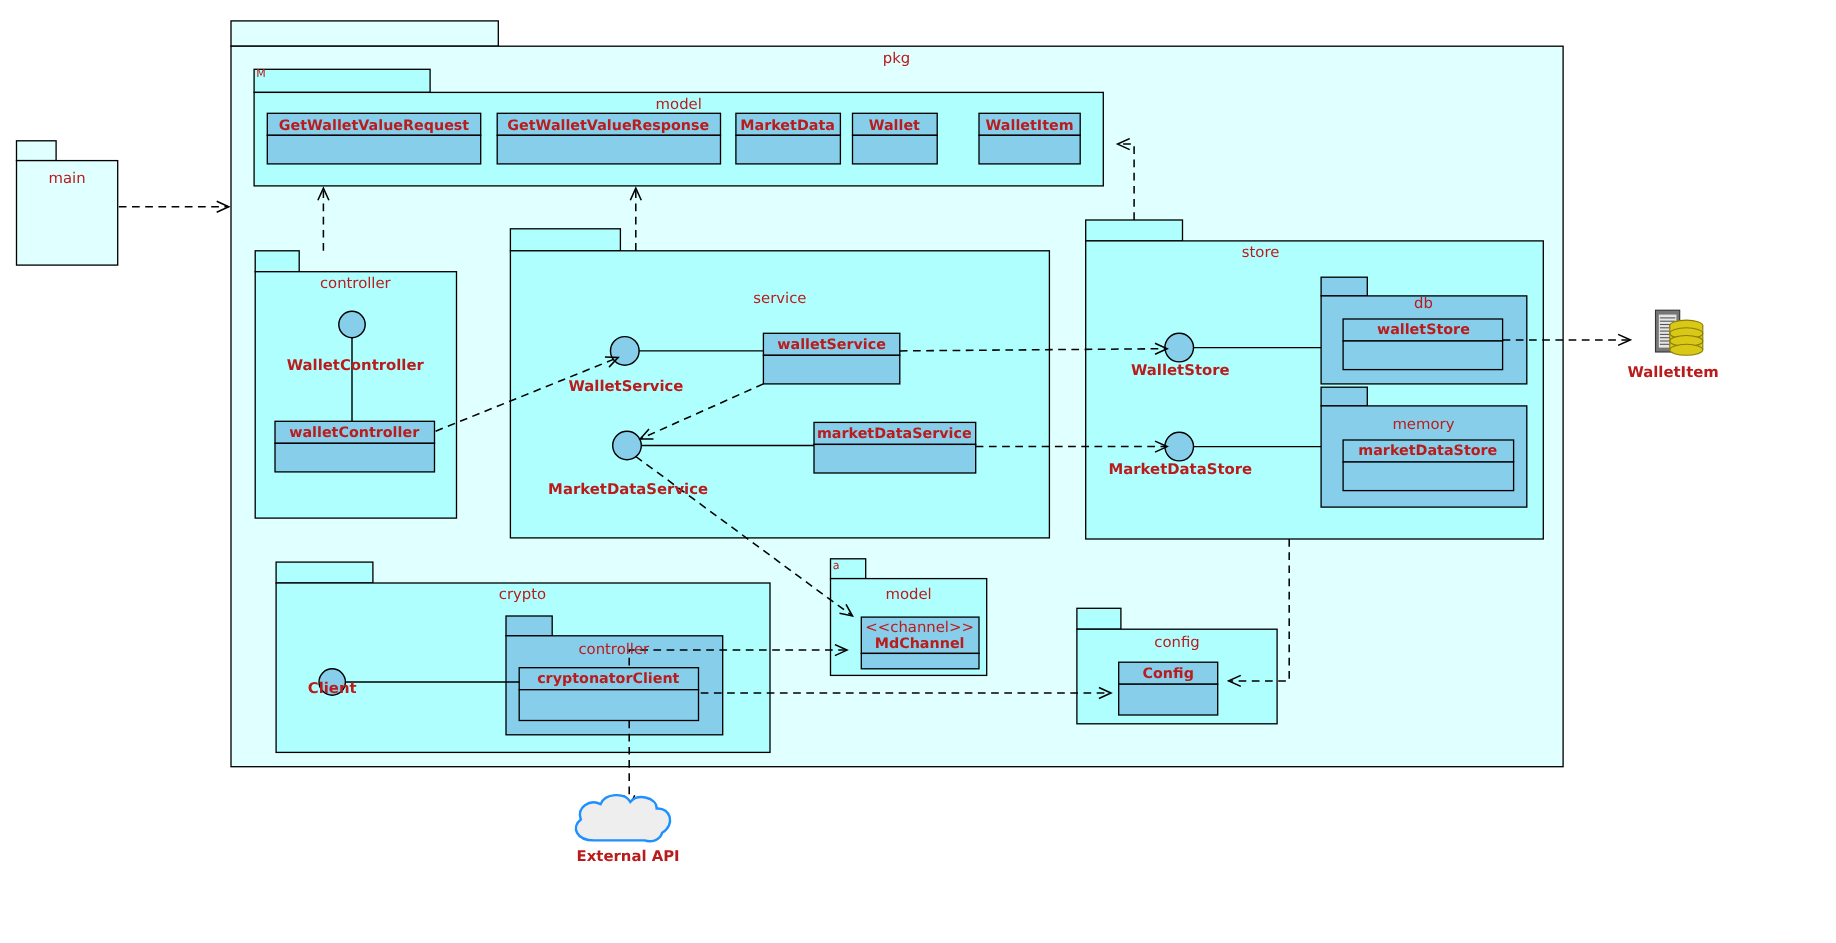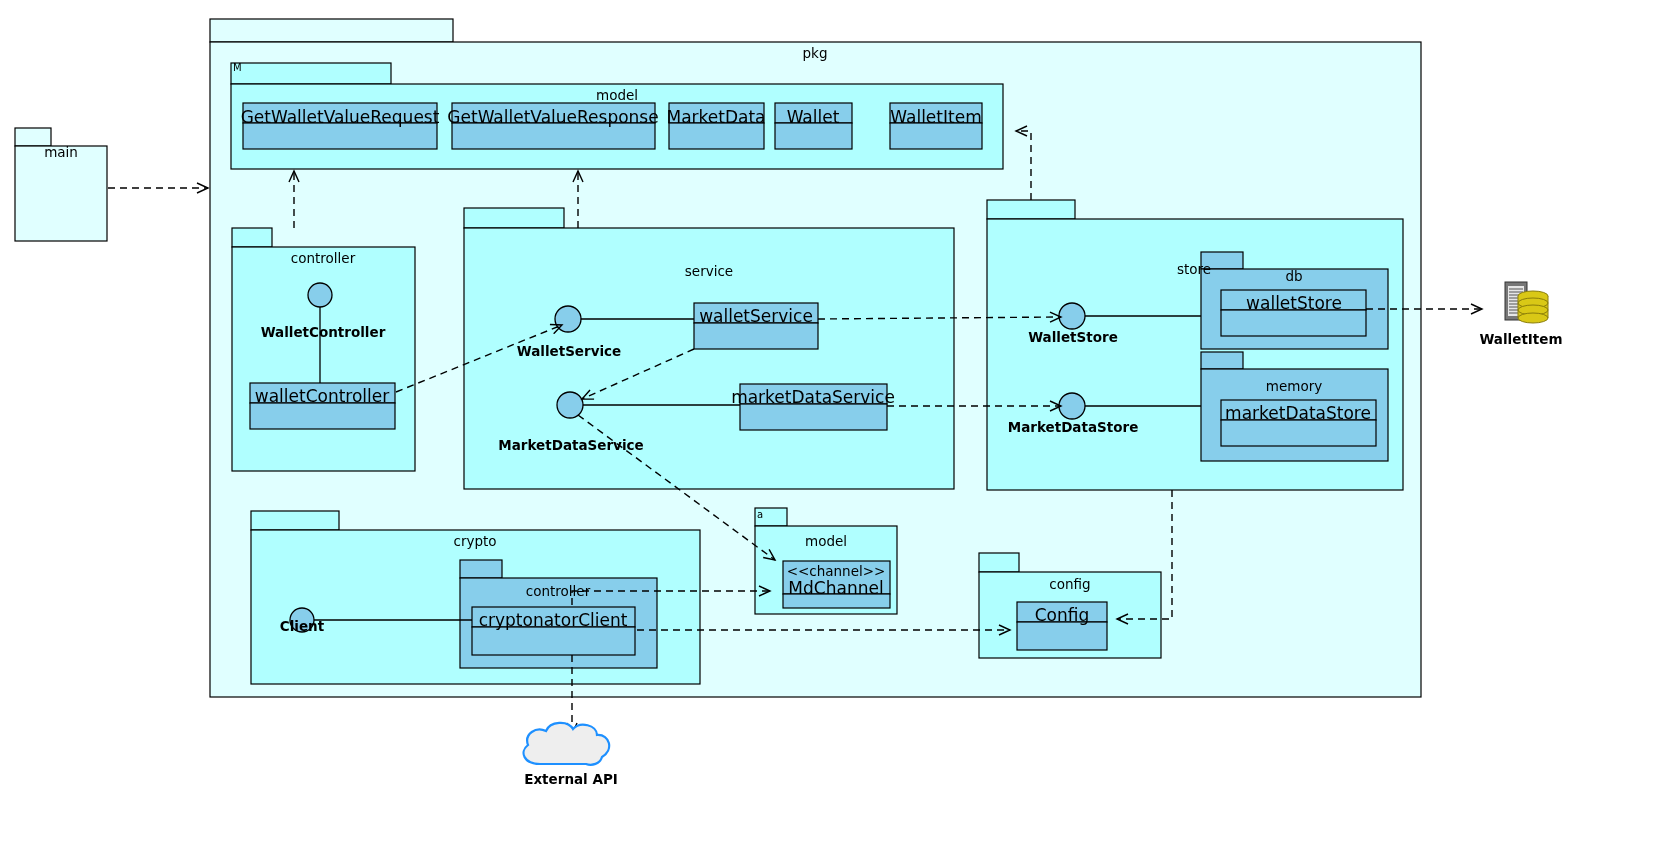--- a/index.html
+++ b/index.html
@@ -1,24 +1,24 @@
 <!DOCTYPE html>
 <html><head>
 <meta charset="utf-8">
 <style>
   html,body{margin:0;padding:0;background:#ffffff;}
   body{width:1669px;height:857px;position:relative;overflow:hidden;
        font-family:"DejaVu Sans","Liberation Sans",sans-serif;}
   #stage{position:absolute;left:0;top:0;width:1669px;height:857px;}
   svg{position:absolute;left:0;top:0;}
-  .lbl{position:absolute;font-size:13px;color:#000000;white-space:nowrap;}
+  .lbl{position:absolute;font-size:13px;color:#b91c1c;white-space:nowrap;}
   .lbl.b{font-weight:bold;font-size:13.5px;}
   .lbl.c{transform:translateX(-50%);text-align:center;}
   .pkgname{font-size:13.5px;font-weight:normal;}
-  .compname{font-weight:normal;font-size:17px;}
+  .compname{font-weight:bold;font-size:13px;}
   .tiny{font-size:10px;}
 </style>
 </head>
 <body>
 
 <div id="stage">
 
   <svg width="1669" height="857">
     <defs>
       <marker id="openarrow" markerWidth="14" markerHeight="12" refX="12" refY="6" orient="auto" markerUnits="userSpaceOnUse">
@@ -212,42 +212,42 @@
       <path d="M540,764
                C524,764 519,752 528,745
                C524,734 536,726 546,731
                C550,721 568,720 573,729
                C580,721 597,725 597,735
                C610,734 614,750 602,757
                C600,764 592,766 586,764 Z" fill="#EEEEEE" stroke="#1E90FF" stroke-width="2.2"></path>
     </g>
   </svg>
 
-  <div class="lbl pkgname c" style="left:61px;  top:144px;">main</div>
+  <div class="lbl pkgname c" style="left:61px;  top:154px;">main</div>
   <div class="lbl pkgname c" style="left:815px; top:45px;">pkg</div>
   <div class="lbl tiny" style="left:233px; top:62px;">M</div>
   <div class="lbl pkgname c" style="left:617px; top:87px;">model</div>
 
   <div class="lbl compname c" style="left:340px; top:107px;">GetWalletValueRequest</div>
   <div class="lbl compname c" style="left:553px; top:107px;">GetWalletValueResponse</div>
   <div class="lbl compname c" style="left:716px; top:107px;">MarketData</div>
   <div class="lbl compname c" style="left:813px; top:107px;">Wallet</div>
   <div class="lbl compname c" style="left:936px; top:107px;">WalletItem</div>
 
   <div class="lbl pkgname c" style="left:323px; top:250px;">controller</div>
   <div class="lbl b c" style="left:323px; top:324px;">WalletController</div>
   <div class="lbl compname c" style="left:322px; top:386px;">walletController</div>
 
   <div class="lbl pkgname c" style="left:709px; top:231px;margin-top:32px;">service</div>
   <div class="lbl b c" style="left:569px; top:343px;">WalletService</div>
   <div class="lbl b c" style="left:571px; top:437px;">MarketDataService</div>
   <div class="lbl compname c" style="left:756px; top:306px;">walletService</div>
   <div class="lbl compname c" style="left:813px; top:387px;">marketDataService</div>
 
-  <div class="lbl pkgname c" style="left:1194px; top:222px;margin-top:39px;">store</div>
+  <div class="lbl pkgname c" style="left:1146px; top:222px;">store</div>
   <div class="lbl pkgname c" style="left:1294px; top:268px;">db</div>
   <div class="lbl pkgname c" style="left:1294px; top:378px;">memory</div>
   <div class="lbl b c" style="left:1073px; top:329px;">WalletStore</div>
   <div class="lbl b c" style="left:1073px; top:419px;">MarketDataStore</div>
   <div class="lbl compname c" style="left:1294px; top:293px;">walletStore</div>
   <div class="lbl compname c" style="left:1298px; top:403px;">marketDataStore</div>
 
   <div class="lbl pkgname c" style="left:475px; top:533px;">crypto</div>
   <div class="lbl pkgname c" style="left:558px; top:583px;">controller</div>
   <div class="lbl b c" style="left:302px; top:618px;">Client</div>

